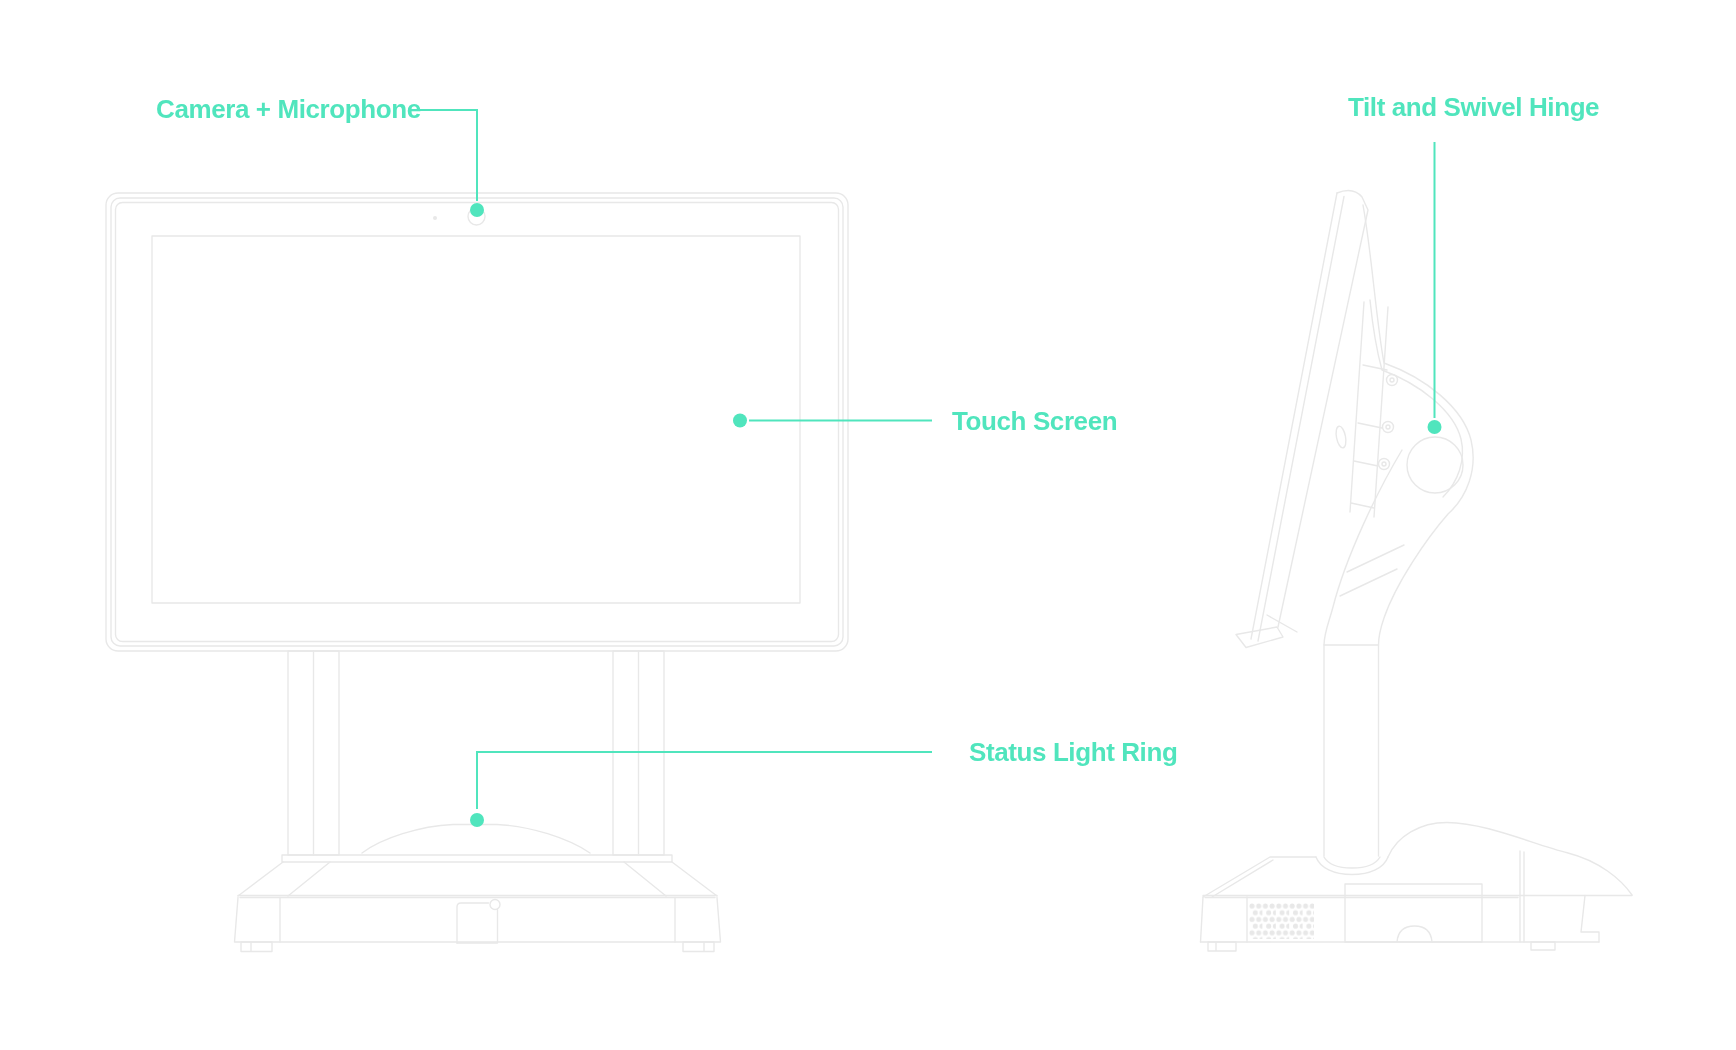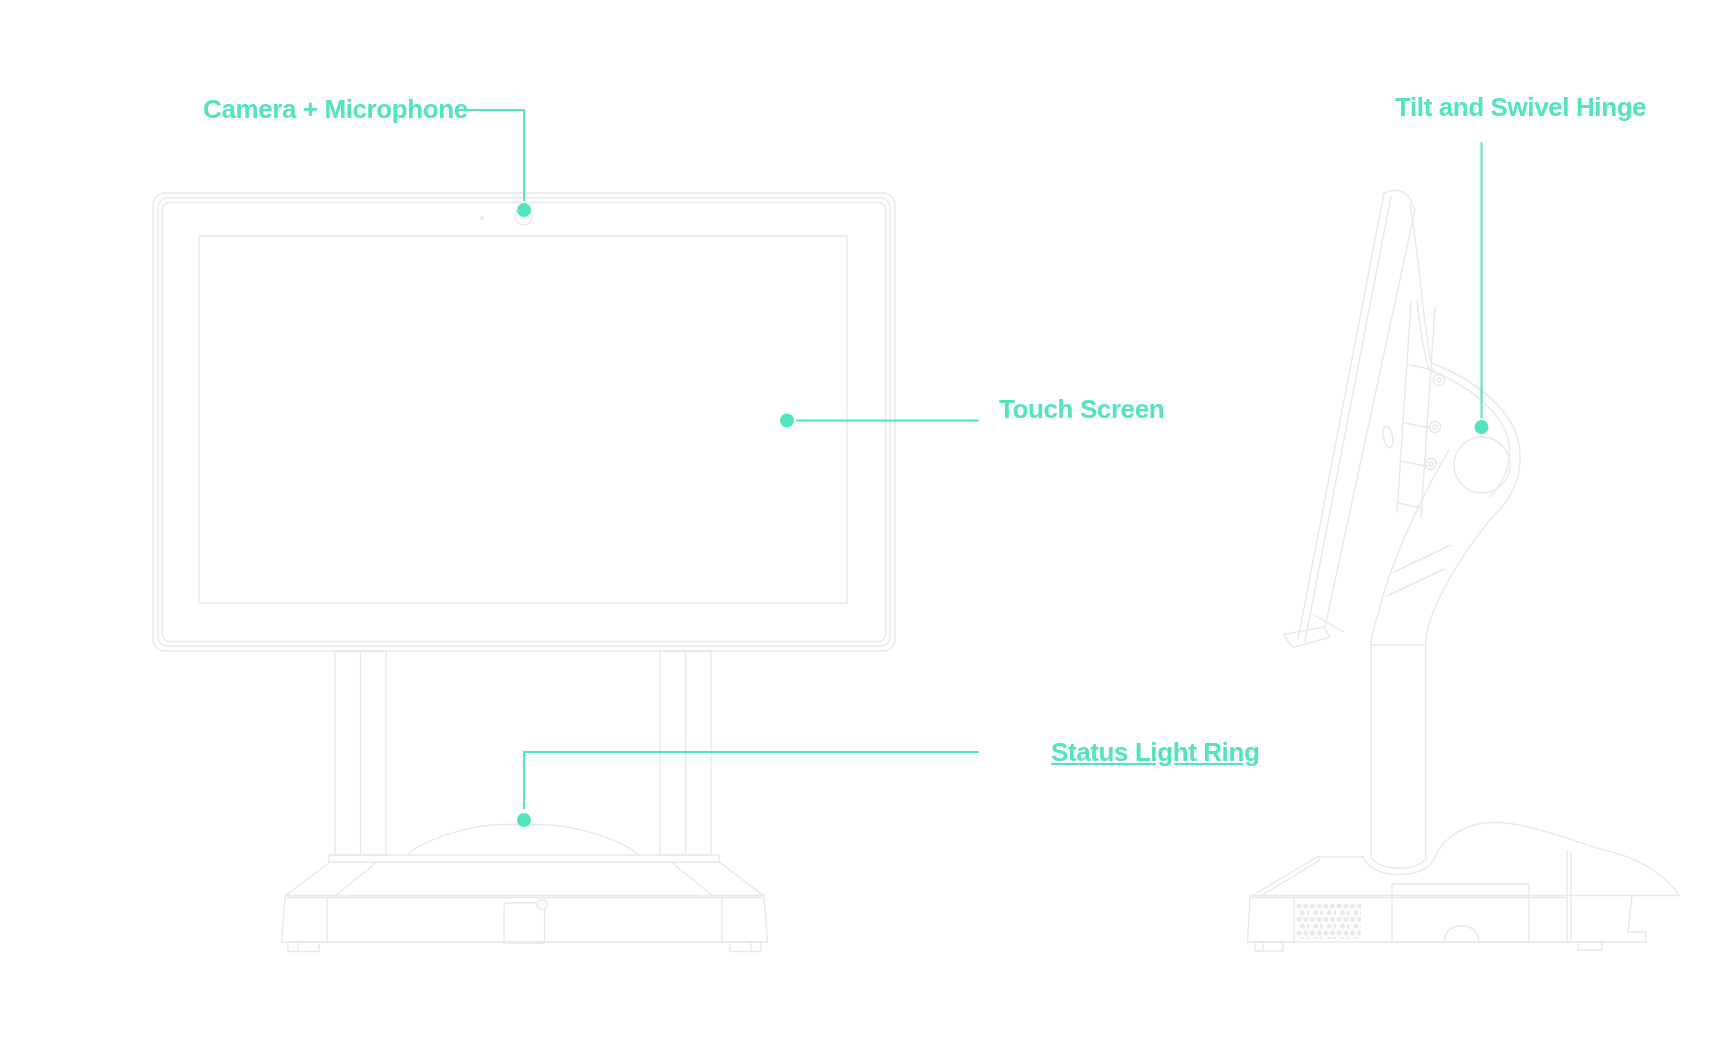--- a/index.html
+++ b/index.html
@@ -8,21 +8,21 @@
     --line-soft:#f0f0f0;
     --background:#ffffff;
   }
   html,body{margin:0;padding:0;}
   body{
     width:1736px;height:1050px;
     background:var(--background);
     font-family:"Liberation Sans",sans-serif;
     overflow:hidden;
   }
-  .canvas{position:relative;width:1576px;height:1050px;background:var(--background);margin-left:47px;}
+  .canvas{position:relative;width:1576px;height:1050px;background:var(--background);}
   .canvas svg{position:absolute;left:0;top:0;}
   .ln{fill:none;stroke:var(--line);stroke-width:1.4;stroke-linecap:round;stroke-linejoin:round;}
   .fill-soft{fill:var(--line);stroke:none;}
   .leader{fill:none;stroke:var(--accent);stroke-width:2;}
   .dot{fill:var(--accent);stroke:none;}
   .label{
     position:absolute;
     color:var(--accent);
     font-size:26px;
     font-weight:bold;
@@ -143,16 +143,16 @@
       <circle class="dot" cx="740" cy="420.5" r="7"></circle>
       <path class="leader" d="M749,420.5 H932"></path>
 
       <path class="leader" d="M932,752 H477 V809"></path>
       <circle class="dot" cx="477" cy="820" r="7"></circle>
     </g>
   </svg>
 
   <div class="label" style="left:156px;top:97px;">Camera + Microphone</div>
   <div class="label" style="left:1348px;top:95px;">Tilt and Swivel Hinge</div>
-  <div class="label" style="left:952px;top:397px;">Touch Screen</div>
-  <div class="label" style="left:1004px;top:740px;text-decoration:underline;">Status Light Ring</div>
+  <div class="label" style="left:952px;top:409px;">Touch Screen</div>
+  <div class="label" style="left:969px;top:740px;">Status Light Ring</div>
 
 </div>
 
 </body></html>

